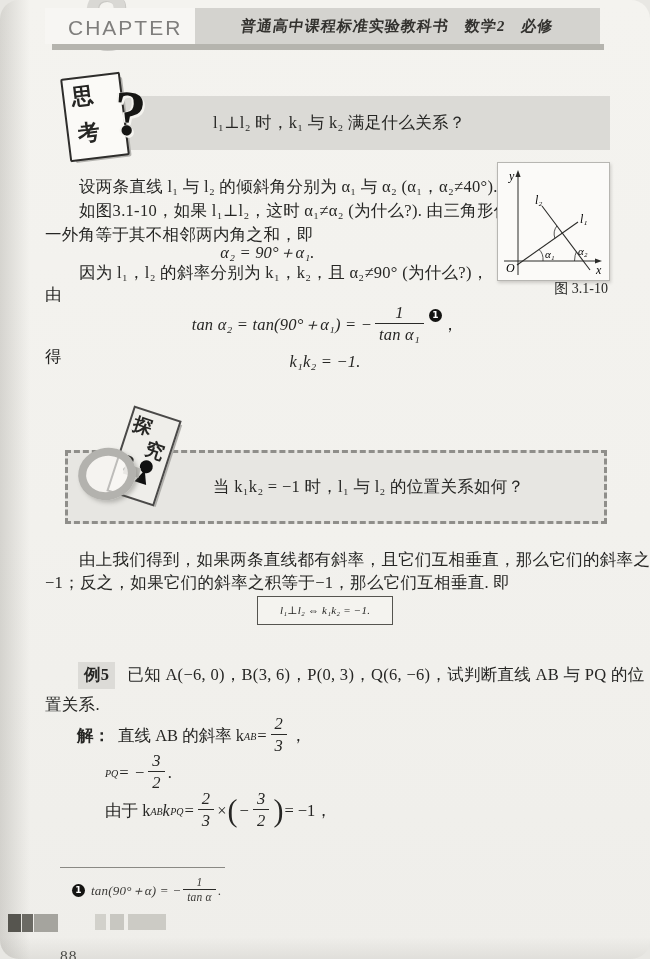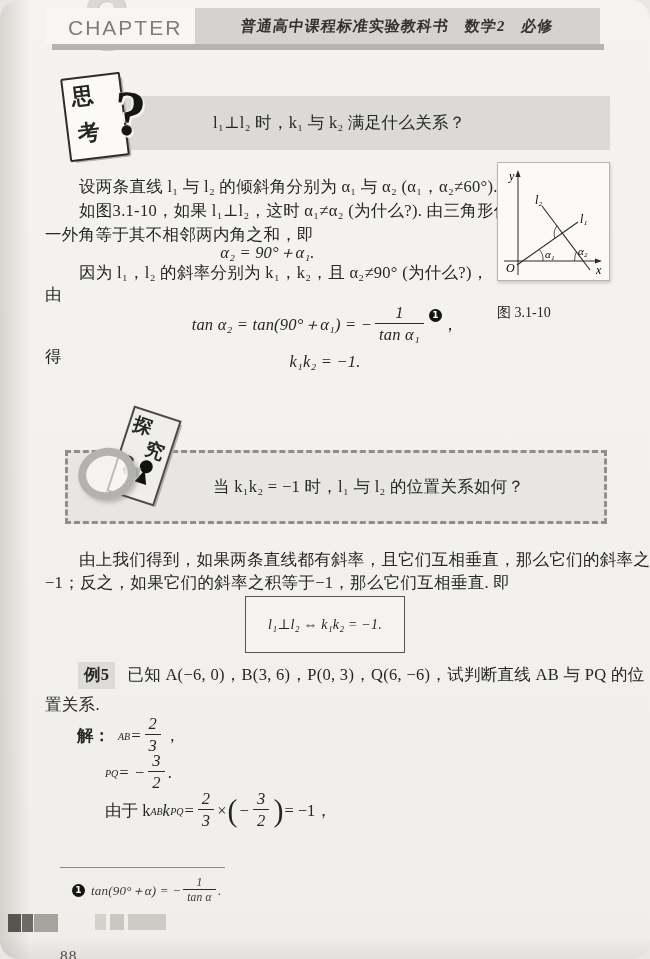--- a/index.html
+++ b/index.html
@@ -48,21 +48,21 @@
   .frac .num{padding:0 4px;line-height:1.15;}
   .frac .den{border-top:1px solid #2a2a28;padding:0 4px;line-height:1.3;}
   .note-dot{display:inline-block;width:13px;height:13px;border-radius:50%;background:#141412;color:#fff;
         font-family:"DejaVu Sans",sans-serif;font-size:9px;line-height:13px;text-align:center;
         font-weight:bold;}
   .sup-dot{position:relative;top:-10px;margin-left:2px;}
 
   
   .figure-box{position:absolute;left:497px;top:162px;width:111px;height:117px;background:#fbfaf8;
         border:1px solid #b7b6b2;box-shadow:1px 2px 3px rgba(90,88,82,.25);}
-  .figure-caption{position:absolute;left:497px;top:304px;width:111px;text-align:left;font-size:14px;}
+  .figure-caption{position:absolute;left:497px;top:280px;width:111px;text-align:right;font-size:14px;}
   svg text{font-family:"Liberation Serif","DejaVu Serif",serif;}
 
   
   .explore-box{position:absolute;left:65px;top:450px;width:536px;height:68px;background:#e7e6e2;
         border:3px dashed #8f8e8a;}
   .explore-q{position:absolute;left:213px;top:476px;font-size:16.5px;}
   .explore-icon{position:absolute;left:76px;top:404px;width:130px;height:126px;z-index:3;}
   .exp-card-shadow{position:absolute;left:48px;top:12px;width:46px;height:86px;background:#b0afab;
         transform:rotate(18deg);}
   .exp-card{position:absolute;left:43px;top:7px;width:46px;height:86px;background:#efeeea;
@@ -75,21 +75,21 @@
   .keyhole-tri{position:absolute;left:22px;top:56px;width:0;height:0;
         border-left:6px solid transparent;border-right:6px solid transparent;border-bottom:14px solid #111;}
   .mag-ring{position:absolute;left:2px;top:44px;width:42px;height:36px;border:8px solid #b3b2ae;
         border-radius:50%;background:rgba(252,251,248,.65);transform:rotate(-14deg);
         box-shadow:2px 3px 4px rgba(90,88,82,.35);}
   .mag-bridge{position:absolute;left:48px;top:62px;width:16px;height:10px;background:#c2c1bd;
         transform:rotate(16deg);}
 
   
   .boxed-wrap{position:absolute;left:45px;top:596px;width:560px;text-align:center;}
-  .boxed{display:inline-block;border:1.5px solid #55544f;padding:19px 22px;font-size:14px;background:#f4f3ef;}
+  .boxed{display:inline-block;border:1.5px solid #55544f;padding:7px 22px;font-size:11px;background:#f4f3ef;}
 
   
   .ex-label{display:inline-block;background:#dcdbd7;padding:2px 6px 3px;margin-right:12px;
         font-size:16.5px;font-weight:bold;}
   .bp{font-size:30px;line-height:0;vertical-align:middle;display:inline-block;transform:scaleY(1.05);
         font-weight:400;margin:0 1px;position:relative;top:-1px;}
   sub{font-size:10px;font-style:italic;letter-spacing:0;}
 
   
   .foot-rule{position:absolute;left:60px;top:867px;width:165px;border-top:1.2px solid #8a8984;}
@@ -119,21 +119,21 @@
   <div class="think-icon">
     <div class="card-shadow"></div>
     <div class="think-card">
       <span class="c1">思</span>
       <span class="c2">考</span>
     </div>
     <span class="qmark-big">?</span>
   </div>
   <span class="think-q tl">l₁⊥l₂ 时，k₁ 与 k₂ 满足什么关系？</span>
 
-  <span class="tl" style="left:79px;top:176px;">设两条直线 l₁ 与 l₂ 的倾斜角分别为 α₁ 与 α₂ (α₁，α₂≠60°).</span>
+  <span class="tl" style="left:79px;top:176px;">设两条直线 l₁ 与 l₂ 的倾斜角分别为 α₁ 与 α₂ (α₁，α₂≠40°).</span>
   <span class="tl" style="left:79px;top:200px;">如图3.1-10，如果 l₁⊥l₂，这时 α₁≠α₂ (为什么?). 由三角形任</span>
   <span class="tl" style="left:45px;top:224px;">一外角等于其不相邻两内角之和，即</span>
   <span class="eq-center math" style="top:242px;">α₂ = 90°＋α₁.</span>
   <span class="tl" style="left:79px;top:262px;">因为 l₁，l₂ 的斜率分别为 k₁，k₂，且 α₂≠90° (为什么?)，</span>
   <span class="tl" style="left:45px;top:284px;">由</span>
 
   <div class="fline centered" style="top:305px;height:40px;">
     <span class="math">tan α₂ = tan(90°＋α₁) = −</span>
     <span class="frac math">
       <span class="num">1</span>
@@ -193,20 +193,21 @@
     <span class="boxed math">l₁⊥l₂ ⇔ k₁k₂ = −1.</span>
   </div>
 
   <div class="tl" style="left:78px;top:662px;">
     <span class="ex-label">例5</span><span>已知 A(−6, 0)，B(3, 6)，P(0, 3)，Q(6, −6)，试判断直线 AB 与 PQ 的位</span>
   </div>
   <span class="tl" style="left:45px;top:694px;">置关系.</span>
 
   <div class="fline" style="left:77px;top:717px;height:38px;">
     <span style="font-weight:bold;margin-right:8px;">解：</span>
+    <span>直线 AB 的斜率 k</span>
       <sub>AB</sub>
     <span class="math"> = </span>
     <span class="frac math">
       <span class="num">2</span>
       <span class="den">3</span>
     </span>
     <span>，</span>
   </div>
 
   <div class="fline" style="left:105px;top:754px;height:38px;">

